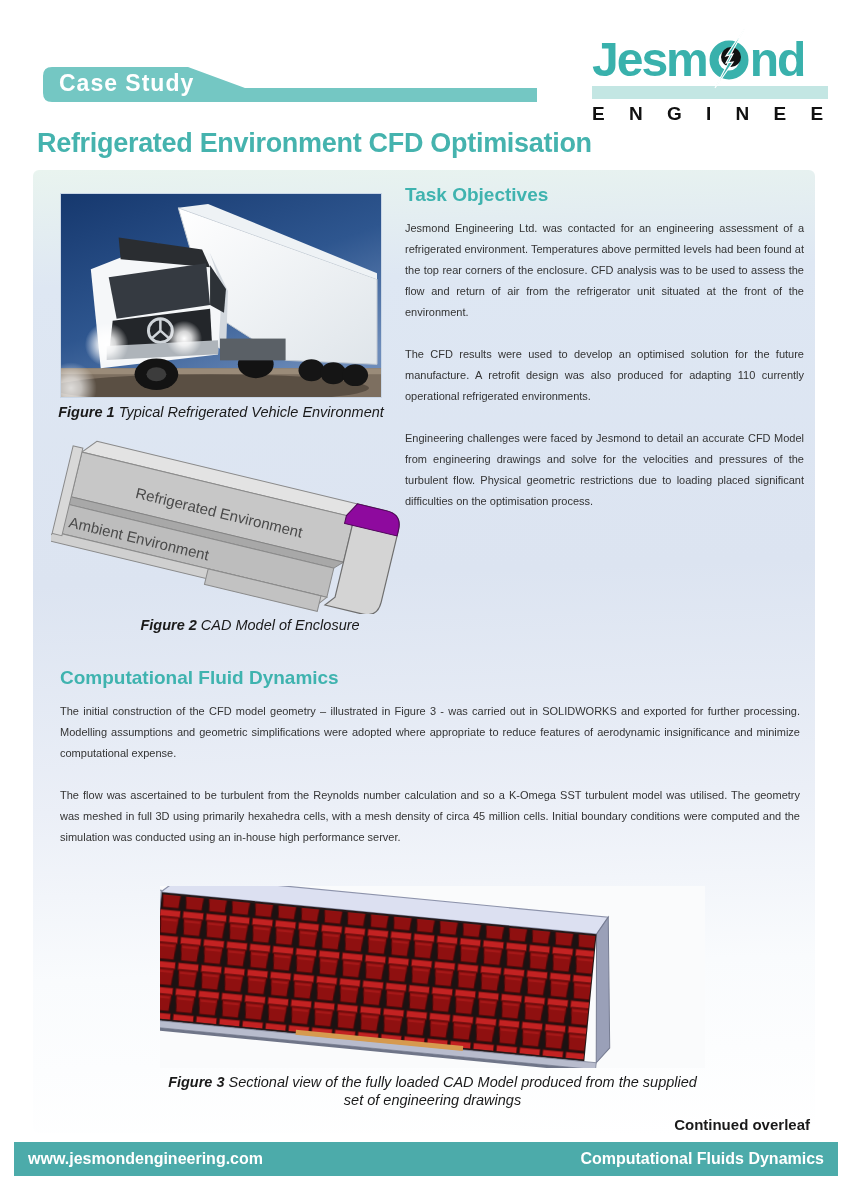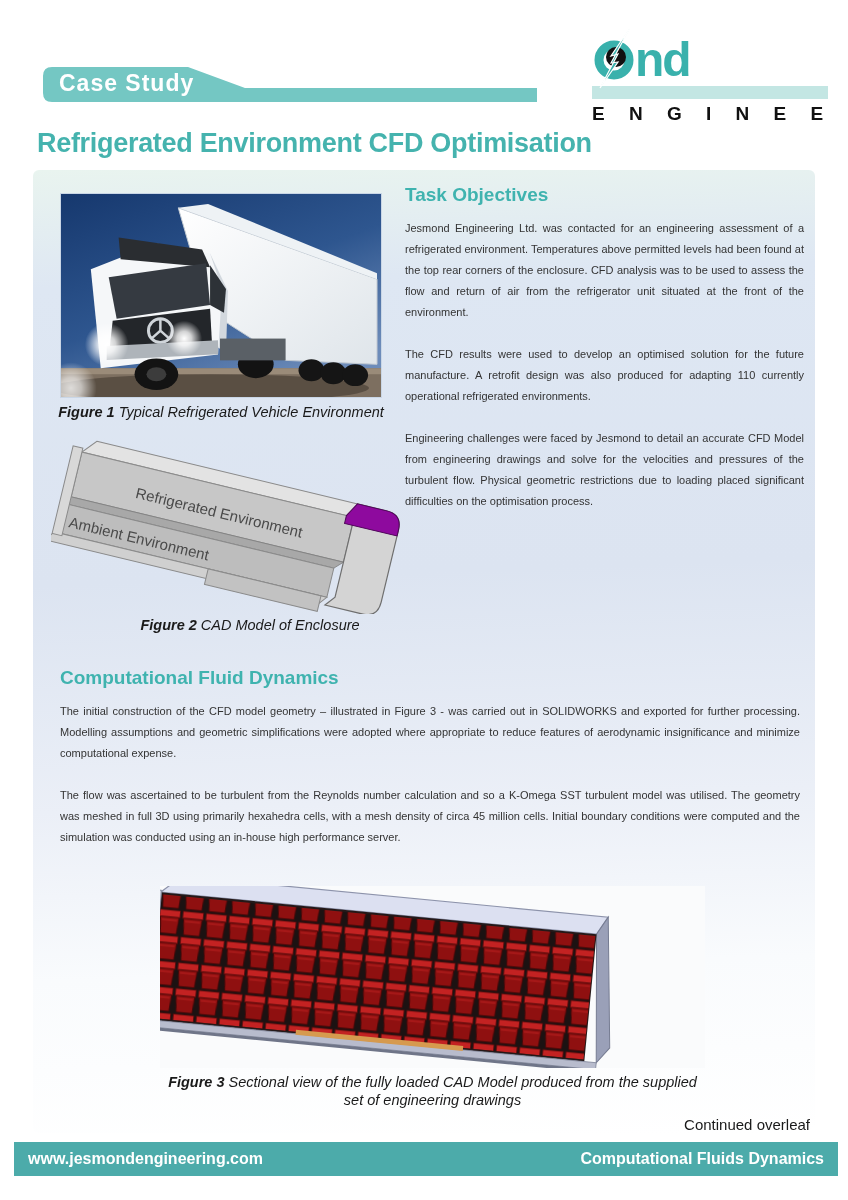--- a/index.html
+++ b/index.html
@@ -42,21 +42,21 @@
 
   .col-right { position:absolute; left:372px; top:14px; width:399px; }
   .sec-head { color:#3fb3af; font-size:19px; font-weight:bold; margin-bottom:12px; }
   .body-text p { font-size:11px; line-height:21px; color:#333333; text-align:justify;
                  margin-bottom:21px; }
   .fig2 { position:absolute; left:18px; top:256px; width:372px; height:188px; }
 
   .cfd-block { position:absolute; left:27px; top:482px; width:740px;margin-top:15px; }
   .fig3 { position:absolute; left:127px; top:716px; width:545px; height:182px; }
 
-  .continued { position:absolute; right:38px; top:1116px; font-size:15px; color:#1a1a1a; }
+  .continued { position:absolute; right:38px; top:1116px; font-size:15px; color:#1a1a1a;font-weight:bold; }
 
   
   .footer { position:absolute; left:14px; top:1142px; width:824px; height:34px;
             background:#4cabaa; display:flex; align-items:center;
             justify-content:space-between; padding:12px 14px; }
   .footer span { color:#ffffff; font-size:16px; font-weight:bold; }
 </style>
 </head>
 <body>
 
@@ -64,20 +64,21 @@
 
   <div class="banner-wrap">
     <svg width="504" height="40" viewBox="0 0 504 40">
       <path d="M 14 2 H 150 L 207 23 H 499 V 37 H 14 Q 5 37 5 28 V 11 Q 5 2 14 2 Z" fill="#74c7c3"></path>
     </svg>
     <span class="banner-text">Case Study</span>
   </div>
 
   <div class="logo">
     <div class="logo-word">
+      <span>Jesm</span>
       <svg class="logo-o" viewBox="0 0 40 44">
         <circle cx="20" cy="24" r="15" fill="none" stroke="#39b1ac" stroke-width="9"></circle>
         <circle cx="22" cy="21" r="10" fill="#111111"></circle>
         <path d="M 36 -8 L 17 20 L 24 18 L 6 52 L 24 26 L 17 27 Z" fill="#39b1ac" stroke="#ffffff" stroke-width="1.2"></path>
       </svg>
       <span>nd</span>
     </div>
     <div class="logo-bar"></div>
     <div class="logo-sub">E N G I N E E R I N G</div>
   </div>

